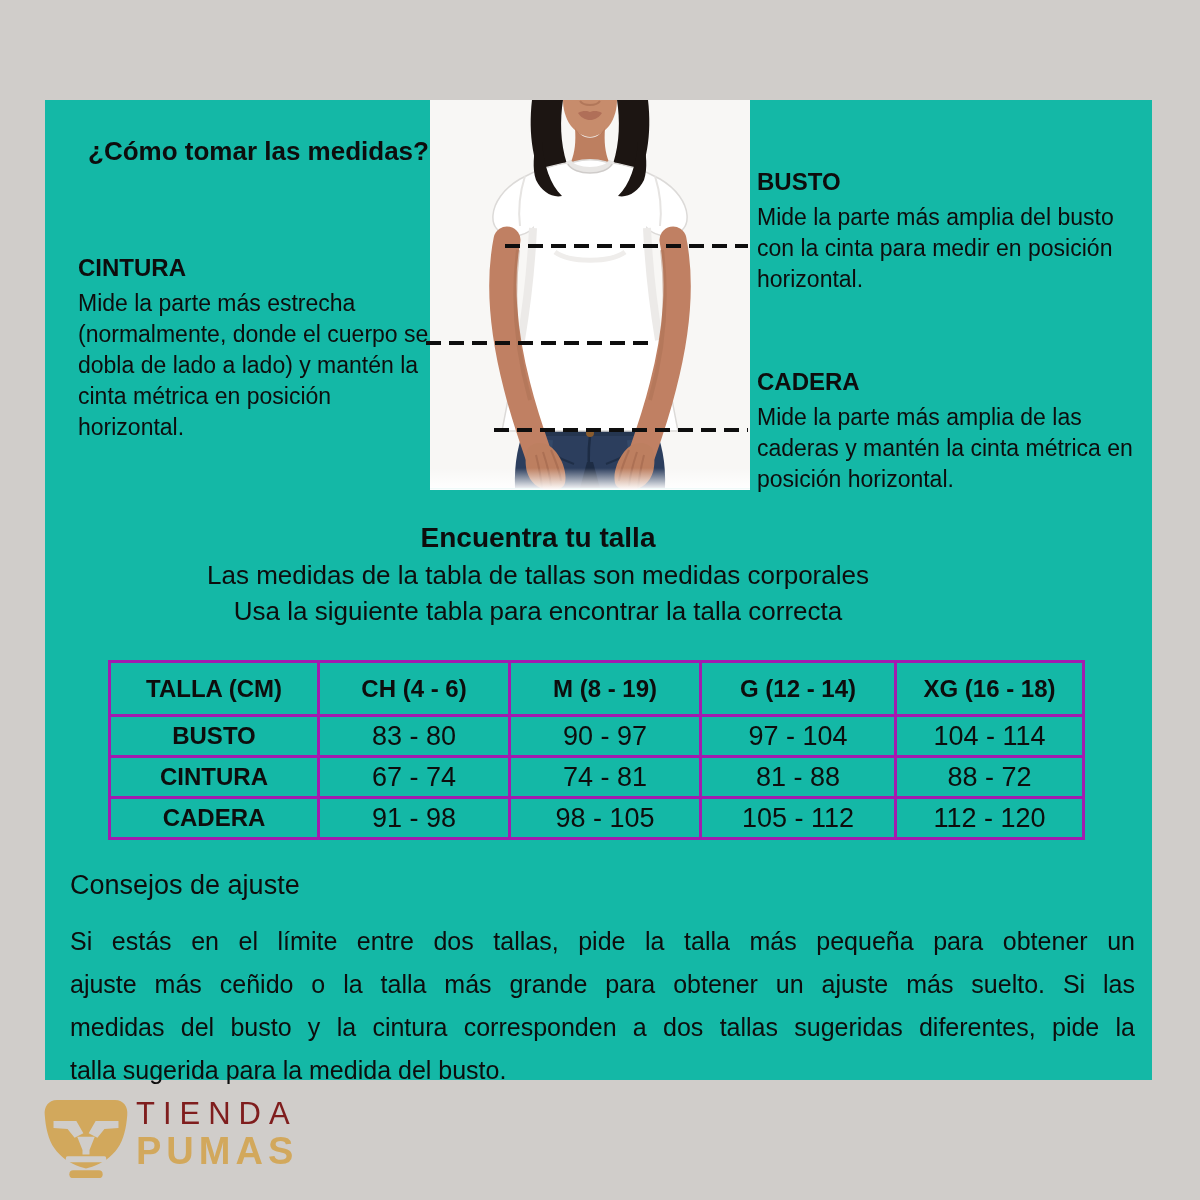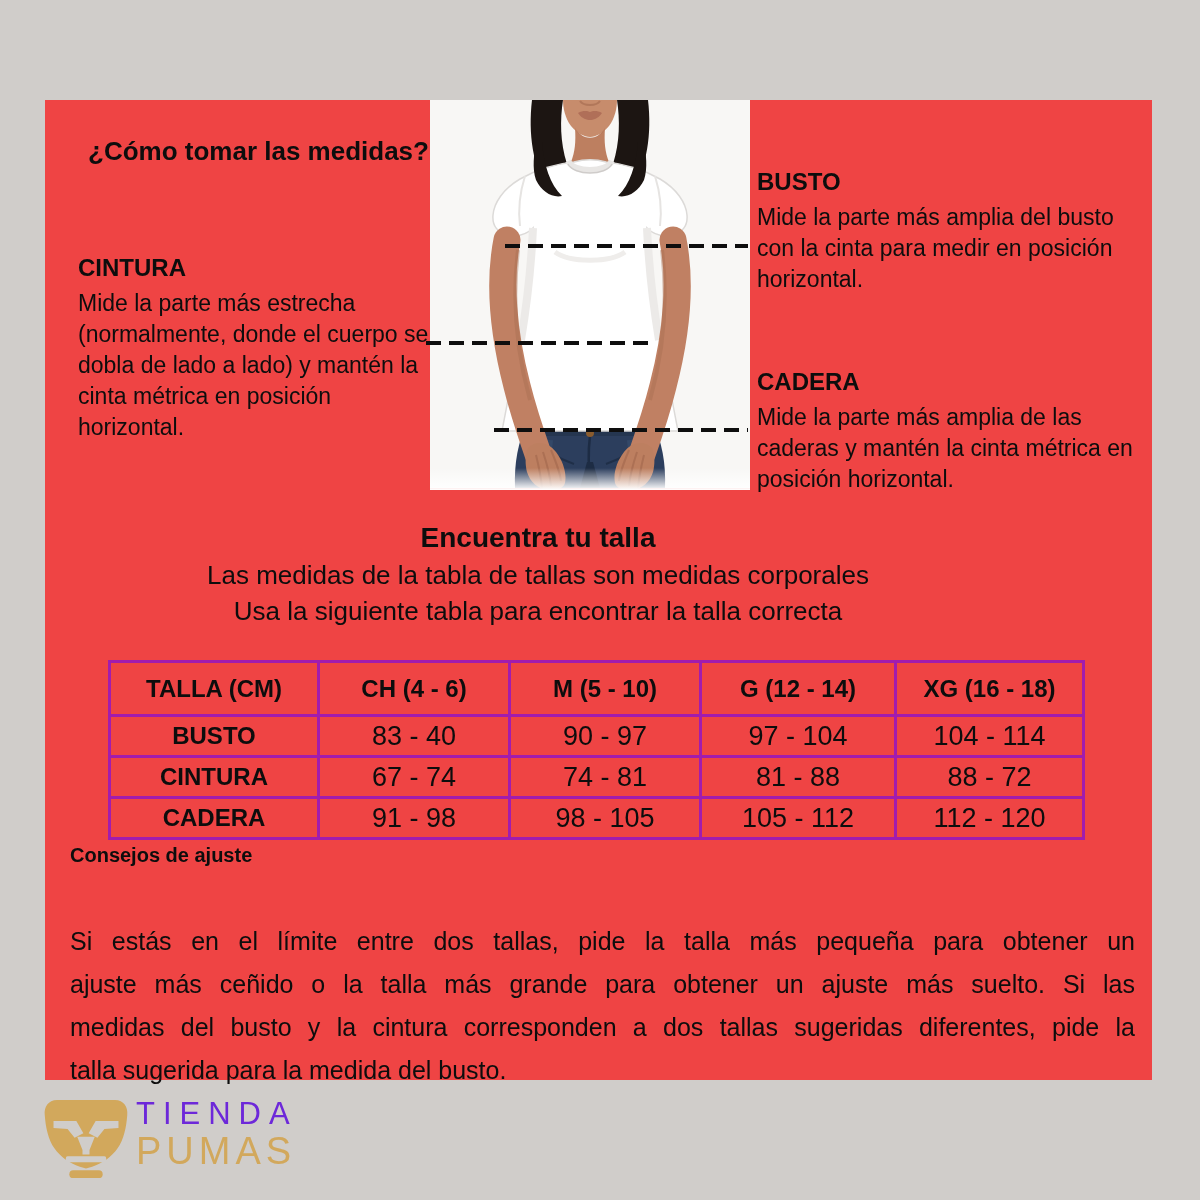--- a/index.html
+++ b/index.html
@@ -2,49 +2,49 @@
 <html><head>
 <meta charset="utf-8">
 <style>
   html,body{margin:0;padding:0;}
   body{
     width:1200px;height:1200px;position:relative;overflow:hidden;
     background:#d0cdca;
     font-family:"Liberation Sans","DejaVu Sans",sans-serif;
     color:#0d0d0d;
   }
-  .card{position:absolute;left:45px;top:100px;width:1107px;height:980px;background:#ef4444;}
+  .card{position:absolute;left:45px;top:100px;width:1107px;height:980px;background:#14b8a6;}
   .abs{position:absolute;}
   .page-title{left:43px;top:36px;font-size:26px;font-weight:bold;}
   .measure-block{line-height:31px;font-size:23px;}
   .measure-block .mb-label{font-weight:bold;font-size:24px;margin-bottom:5px;}
   .measure-block div{white-space:nowrap;}
   .mb-cintura{left:33px;top:152px;}
   .mb-busto{left:712px;top:66px;}
   .mb-cadera{left:712px;top:266px;}
   .dash{position:absolute;height:4px;z-index:5;
     background:repeating-linear-gradient(90deg,#0e0e0e 0 15px,transparent 15px 23px);}
   .figure-wrap{left:385px;top:0px;width:320px;height:390px;z-index:1;}
   .center-line{left:0;width:986px;text-align:center;}
   .fs-title{top:422px;font-size:28px;font-weight:bold;}
   .fs-line1{top:460px;font-size:26px;}
   .fs-line2{top:496px;font-size:26px;}
   table.size{position:absolute;left:63px;top:560px;width:974px;border-collapse:collapse;table-layout:fixed;}
   table.size th,table.size td{border:3px solid #a21caf;text-align:center;vertical-align:middle;padding:0;}
   table.size thead th{height:51px;font-size:24px;font-weight:bold;}
   table.size tbody th{height:38px;font-size:24px;font-weight:bold;}
   table.size tbody td{height:38px;font-size:27px;font-weight:normal;}
-  .tips-title{left:25px;top:744px;font-size:20px;font-weight:bold;}
+  .tips-title{left:25px;top:770px;font-size:27px;font-weight:normal;}
   .tips-text{left:25px;top:820px;width:1065px;font-size:25px;line-height:43px;}
   .tips-text .jline{text-align:justify;text-align-last:justify;}
   .brand{position:absolute;left:42px;top:1096px;width:400px;height:100px;}
   .brand-icon{position:absolute;left:0;top:4px;}
   .brand-text{position:absolute;left:94px;top:0;}
-  .tienda{font-size:31px;letter-spacing:8px;color:#6d28d9;font-weight:400;}
-  .pumas{font-size:38px;letter-spacing:5px;color:#d2a85c;font-weight:normal;margin-top:-2px;}
+  .tienda{font-size:31px;letter-spacing:8px;color:#7f1d1d;font-weight:400;}
+  .pumas{font-size:38px;letter-spacing:5px;color:#d2a85c;font-weight:bold;margin-top:-2px;}
 </style>
 </head>
 <body>
 
 <div class="card">
 
   <div class="abs page-title">¿Cómo tomar las medidas?</div>
 
   <div class="abs figure-wrap">
     <svg viewBox="0 0 320 390" width="320" height="390">
@@ -151,29 +151,29 @@
       <col style="width:209px">
         <col style="width:191px">
         <col style="width:191px">
         <col style="width:195px">
         <col style="width:188px">
     </colgroup>
   <thead>
         <tr>
           <th>TALLA (CM)</th>
           <th>CH (4 - 6)</th>
-          <th>M (5 - 10)</th>
+          <th>M (8 - 19)</th>
           <th>G (12 - 14)</th>
           <th>XG (16 - 18)</th>
         </tr>
       </thead>
       <tbody>
         <tr>
           <th>BUSTO</th>
-          <td>83 - 40</td>
+          <td>83 - 80</td>
           <td>90 - 97</td>
           <td>97 - 104</td>
           <td>104 - 114</td>
         </tr>
         <tr>
           <th>CINTURA</th>
           <td>67 - 74</td>
           <td>74 - 81</td>
           <td>81 - 88</td>
           <td>88 - 72</td>

